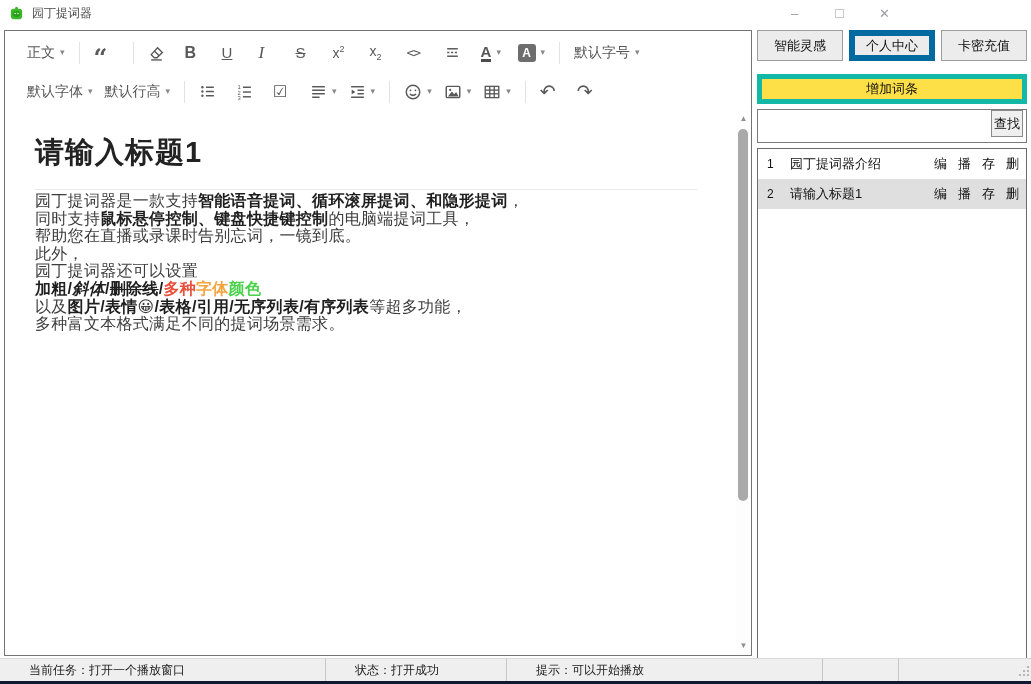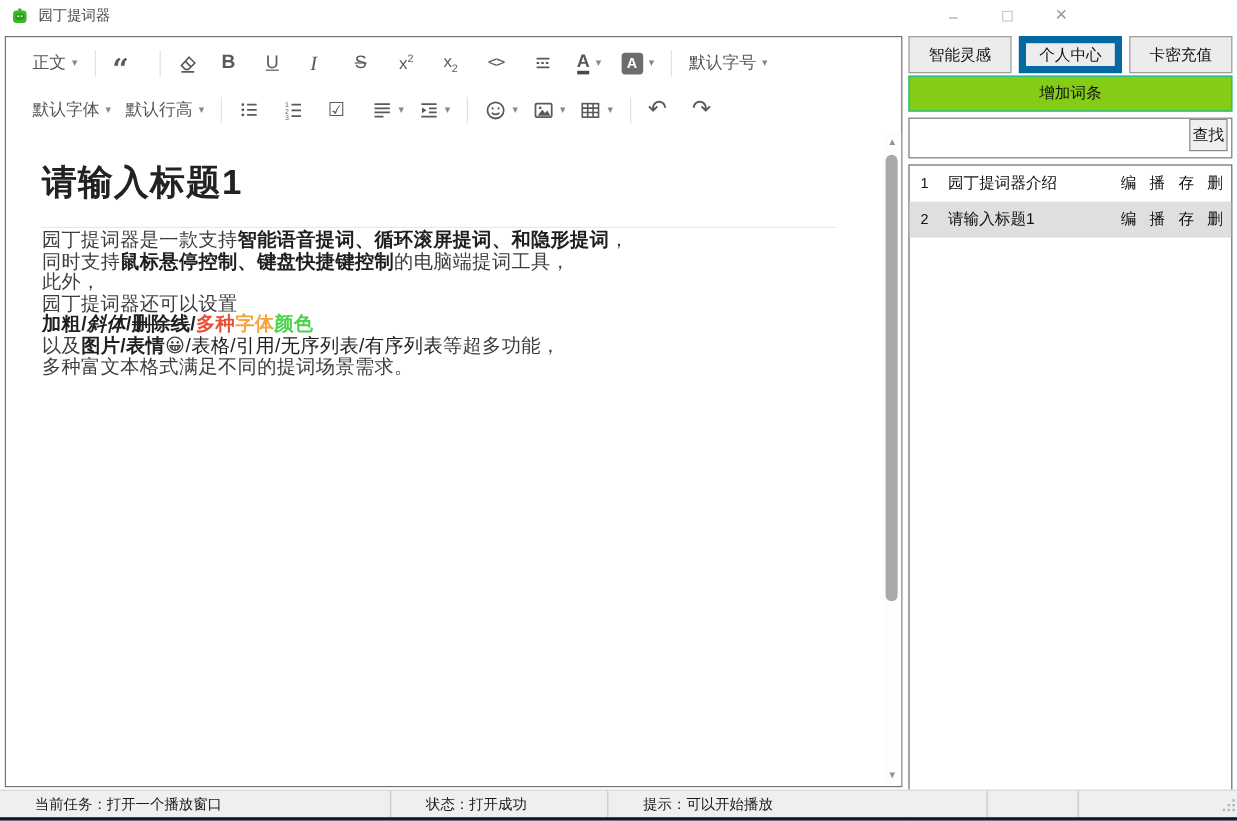--- a/index.html
+++ b/index.html
@@ -48,21 +48,21 @@
   .e-scroll { position:absolute; right:0; top:80px; width:15px; height:544px; background:#fdfdfd; }
   .e-scroll .arr { width:15px; height:15px; display:flex; align-items:center; justify-content:center; font-size:8px; color:#8f8f8f; cursor:pointer; }
   .e-thumb { position:absolute; left:2px; top:18px; width:10px; height:372px; background:#a9a9a9; border-radius:6px; cursor:pointer; }
   .arr-down { position:absolute; bottom:2px; }
 
   
   .sidebar { position:absolute; left:757px; top:30px; width:270px; height:626px; }
   .side-btn-row { display:flex; justify-content:space-between; }
   .side-btn { width:86px; height:31px; background:#ececec; border:1px solid #9d9d9d; font-size:13px; color:#111; display:flex; align-items:center; justify-content:center; cursor:pointer; font-family:inherit; }
   .side-btn.active { border:6px solid #0369a1; }
-  .add-btn { margin-top:2px; width:270px; height:30px; background:#84cc16; border:1px solid #14b8a6; font-size:13px; color:#111; display:flex; align-items:center; justify-content:center; cursor:pointer; }
+  .add-btn { margin-top:13px; width:270px; height:30px; background:#fde047; border:5px solid #14b8a6; font-size:13px; color:#111; display:flex; align-items:center; justify-content:center; cursor:pointer; }
   .search-wrap { margin-top:5px; width:270px; height:34px; border:1px solid #7a7a7a; background:#fff; display:flex; align-items:flex-start; justify-content:flex-end; padding-right:3px; }
   .search-input { flex:1; border:none; outline:none; height:28px; font-size:13px; padding-left:6px; background:transparent; }
   .find-btn { width:32px; height:27px; background:#efefef; border:1px solid #8a8a8a; font-size:13px; color:#111; cursor:pointer; }
   .entry-list { margin-top:5px; width:270px; height:546px; border:1px solid #6a6a6a; background:#fff; }
   .entry-row { height:30px; display:flex; align-items:center; font-size:13px; color:#111; cursor:pointer; }
   .entry-row.selected { background:#dfdfdf; }
   .entry-idx { width:22px; padding-left:9px; font-size:12px; }
   .entry-title { flex:1; padding-left:10px; white-space:nowrap; overflow:hidden; }
   .entry-actions { display:flex; gap:11px; padding-right:7px; }
   .entry-actions span { cursor:pointer; }
@@ -255,24 +255,25 @@
         </div>
     </div>
   </div>
 
   <div class="editor-content">
     <h1 class="doc-title">请输入标题1</h1>
     <hr class="doc-hr">
     <div class="paras">
         <p><span>园丁提词器是一款支持</span><span class="sb" style="font-weight: 700;">智能语音提词、循环滚屏提词、和隐形提词</span><span>，</span></p>
         <p><span>同时支持</span><span class="sb" style="font-weight: 700;">鼠标悬停控制、键盘快捷键控制</span><span>的电脑端提词工具，</span></p>
+        <p><span>帮助您在直播或录课时告别忘词，一镜到底。</span></p>
         <p><span>此外，</span></p>
         <p><span>园丁提词器还可以设置</span></p>
         <p><span class="sb" style="font-weight: 700;">加粗</span><span class="sb" style="font-weight: 700;">/</span><span class="sb" style="font-weight: 700; font-style: italic;">斜体</span><span class="sb" style="font-weight: 700;">/</span><span class="sb" style="font-weight: 700; text-decoration: line-through;">删除线</span><span class="sb" style="font-weight: 700;">/</span><span class="sb" style="font-weight: 700; color: rgb(232, 80, 58);">多种</span><span class="sb" style="font-weight: 700; color: rgb(245, 165, 63);">字体</span><span class="sb" style="font-weight: 700; color: rgb(75, 210, 75);">颜色</span></p>
-        <p><span>以及</span><span class="sb" style="font-weight: 700;">图片/表情</span><span>😀</span><span class="sb" style="font-weight: 400;">/表格/引用/无序列表/有序列表</span><span>等超多功能，</span></p>
+        <p><span>以及</span><span class="sb" style="font-weight: 700;">图片/表情</span><span>😀</span><span class="sb" style="font-weight: 700;">/表格/引用/无序列表/有序列表</span><span>等超多功能，</span></p>
         <p><span>多种富文本格式满足不同的提词场景需求。</span></p>
       </div>
   </div>
 
   <div class="e-scroll">
     <div class="arr">▲</div>
     <div class="e-thumb"></div>
     <div class="arr arr-down">▼</div>
   </div>
 </div>

